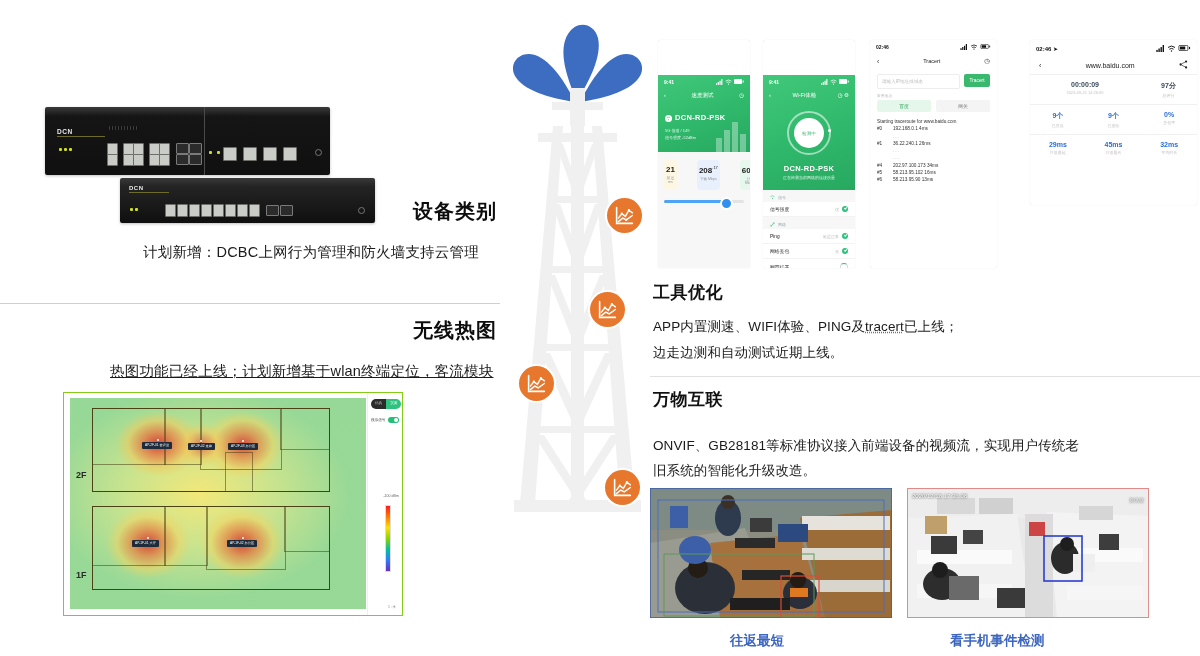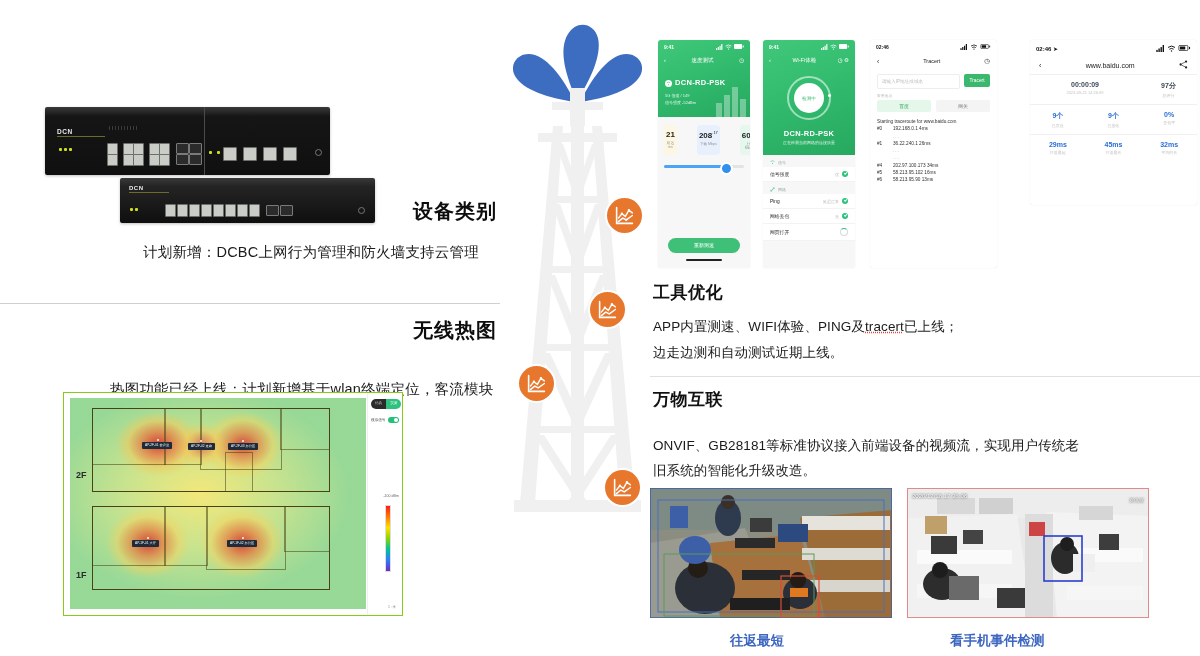--- a/index.html
+++ b/index.html
@@ -67,21 +67,21 @@
     letter-spacing:1px;
   }
   .t-device{right:123px;top:198px;}
   .t-heat{right:123px;top:317px;}
 
   .body-text{
     position:absolute;font-size:14.5px;color:#1b1b1b;letter-spacing:.2px;
     font-family:"Liberation Sans","DejaVu Sans",sans-serif;
   }
   .p-device{left:143px;top:243px;}
-  .p-heat{left:110px;top:380px;}
+  .p-heat{left:110px;top:362px;text-decoration:underline;}
   .u-dotted{ text-decoration: underline; text-decoration-style: dotted; text-decoration-color:#e04545;}
 
   .hr-left{position:absolute;left:0;top:303px;width:500px;height:1px;background:#cfcfcf;}
 
   
   .heat{
     position:absolute;left:63px;top:392px;width:338px;height:222px;
     background:#ffffff;border:1px solid #84cc16;overflow:hidden;
   }
   .heat-canvas{
@@ -130,21 +130,21 @@
   .ph1{left:8px;width:92px;height:228px;}
   .ph2{left:113px;width:92px;height:228px;}
   .ph3{left:220px;width:127px;height:228px;}
   .ph4{left:380px;width:167px;height:165px;}
 
   .sbar{height:13px;display:flex;align-items:center;justify-content:space-between;padding:0 6px;font-size:5px;font-weight:bold;}
   .sbar-dark{color:#111;background:#fff;}
   .sbar-white{color:#fff;}
   .sbar .ico{display:flex;align-items:center;gap:2px;}
 
-  .grn-head{background:linear-gradient(160deg,#41c87a 0%,#2fb86b 55%,#27a860 100%);color:#fff;position:relative;overflow:hidden;}
+  .grn-head{background:linear-gradient(160deg,#41c87a 0%,#2fb86b 55%,#27a860 100%);color:#fff;position:relative;overflow:hidden;margin-top:35px;}
   .nav{height:14px;display:flex;align-items:center;justify-content:space-between;padding:0 6px;font-size:5.5px;}
   .nav-mid{font-size:5.5px;}
 
   .ssid{font-size:7.5px;font-weight:bold;letter-spacing:.3px;}
   .sub{font-size:4px;opacity:.85;margin-top:2px;}
 
   .bars{position:absolute;right:4px;bottom:0;display:flex;align-items:flex-end;gap:2px;opacity:.35;}
   .bars i{display:block;width:6px;background:#fff;}
 
   .cards{display:flex;gap:20px;padding:8px 6px 4px;}

